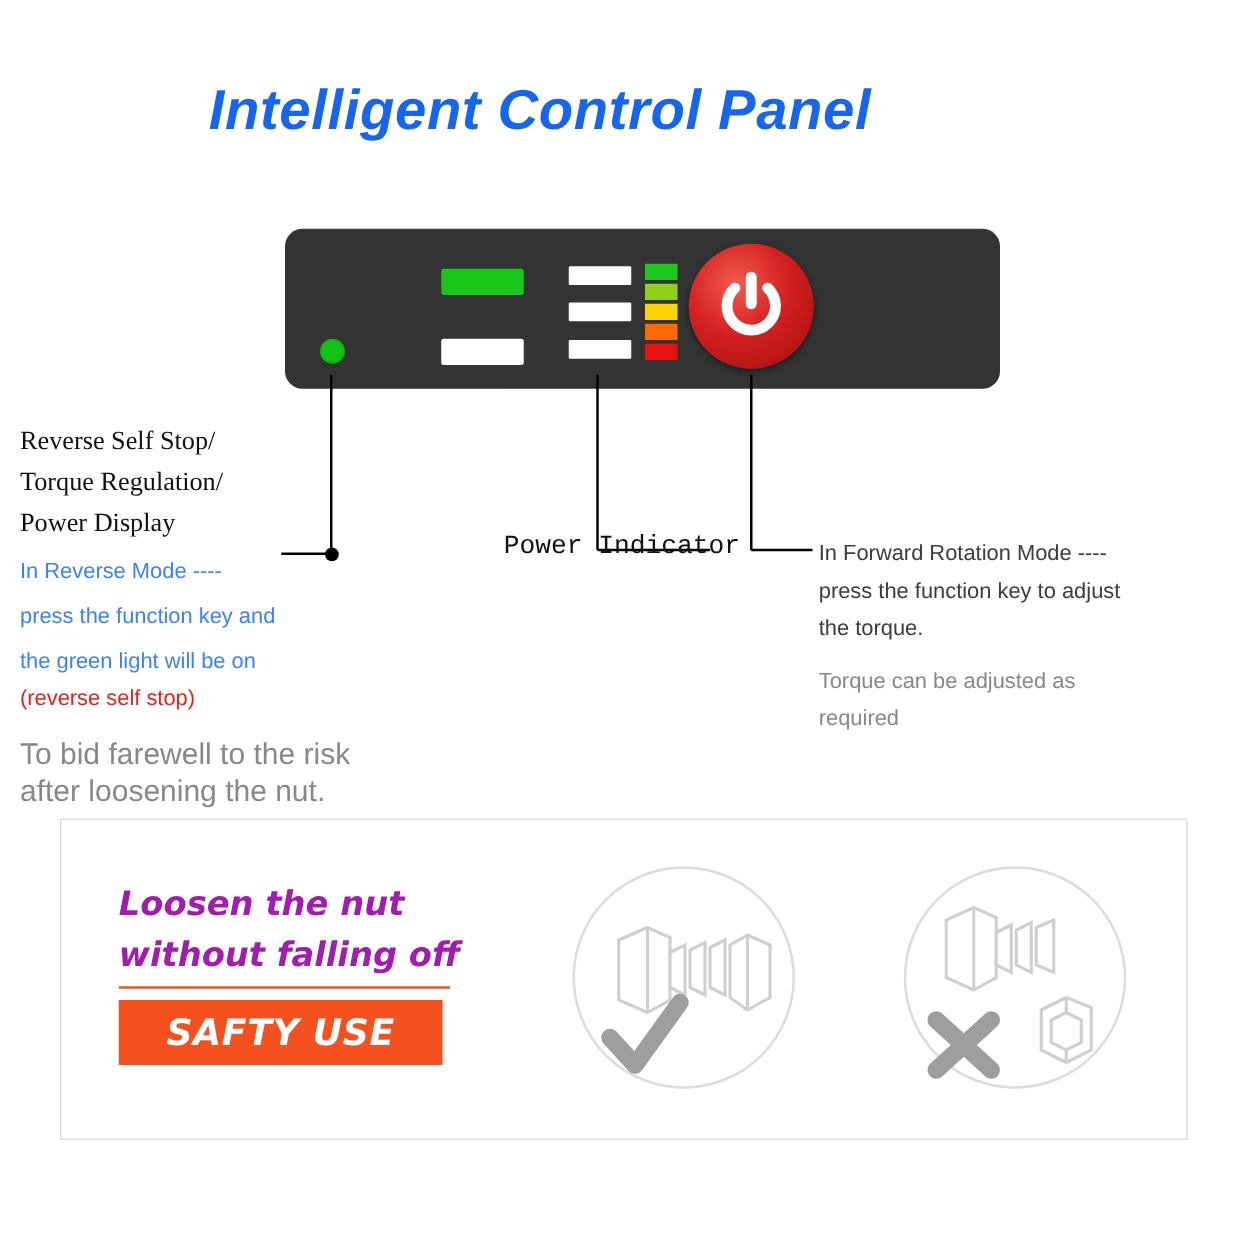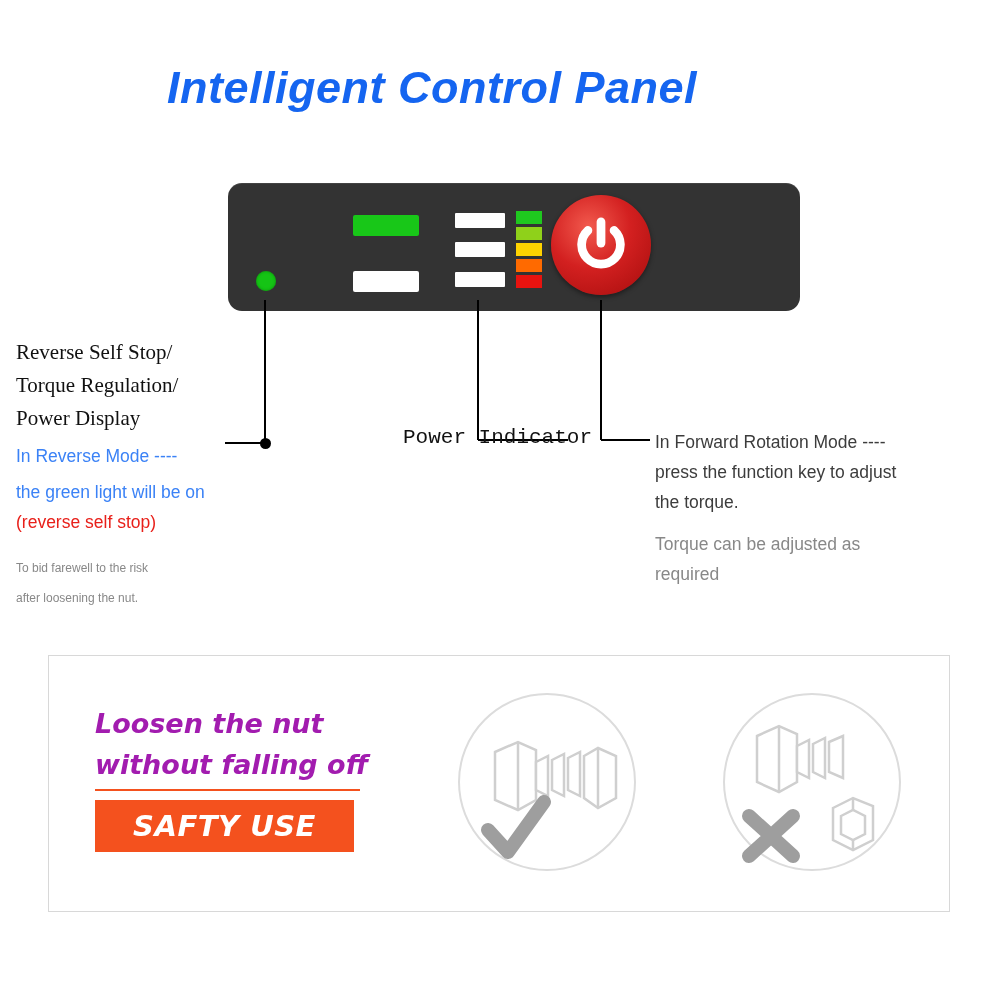--- a/index.html
+++ b/index.html
@@ -146,21 +146,21 @@
     color: #3b82f6;
     line-height: 30px;
   }
   #callout-left .red {
     color: #e8201a;
     font-size: 17.5px;
     line-height: 30px;
   }
   #callout-left .gray {
     margin-top: 16px;
-    font-size: 12px;
+    font-size: 24px;
     color: #888888;
     line-height: 30px;
   }
 
   #callout-center {
     position: absolute;
     left: 388px;
     top: 426px;
     font-size: 21px;
     color: #111;
@@ -277,20 +277,21 @@
   <line x1="601" y1="300" x2="601" y2="440" stroke="#000" stroke-width="2"></line>
   <line x1="601" y1="440" x2="650" y2="440" stroke="#000" stroke-width="2"></line>
 </svg>
 <div class="dot" id="dot-left"></div>
 
 <div id="callout-left">
   <div class="head">Reverse Self Stop/</div>
   <div class="head">Torque Regulation/</div>
   <div class="head">Power Display</div>
   <div class="body">In Reverse Mode ----</div>
+  <div class="body">press the function key and</div>
   <div class="body">the green light will be on</div>
   <div class="red">(reverse self stop)</div>
   <div class="gray">To bid farewell to the risk</div>
   <div class="gray" style="margin-top:0">after loosening the nut.</div>
 </div>
 
 <div id="callout-center">Power Indicator</div>
 
 <div id="callout-right">
   <div class="body">In Forward Rotation Mode ----</div>

